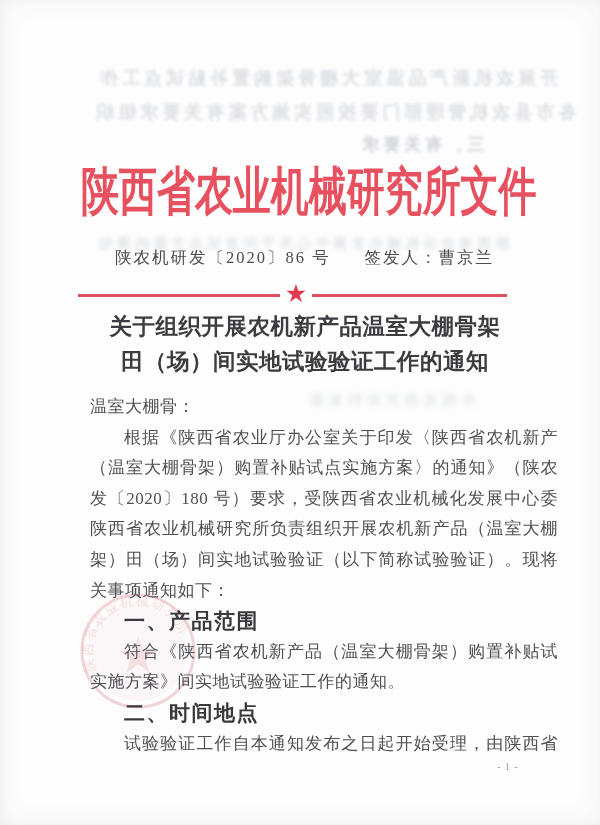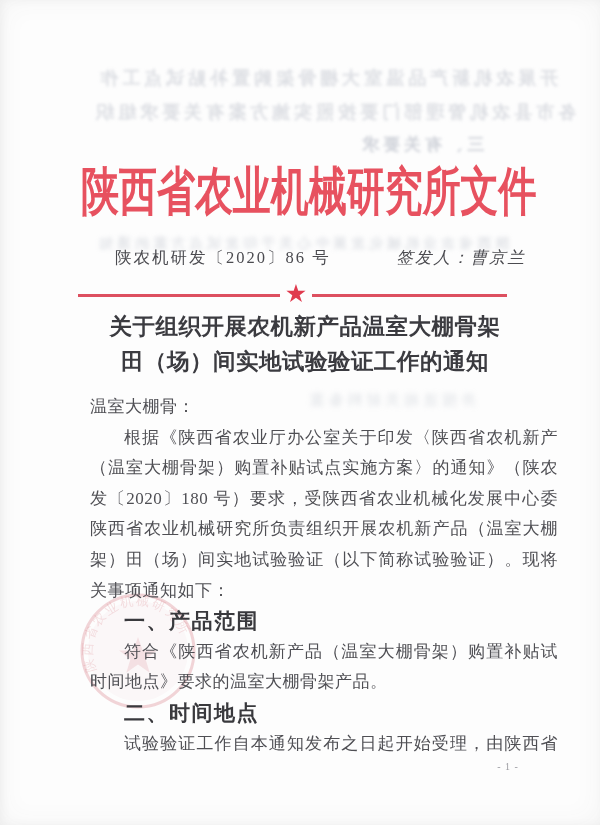--- a/index.html
+++ b/index.html
@@ -30,21 +30,21 @@
     color:#e7515f; transform:scaleX(0.73); transform-origin:center;
     white-space:nowrap;
   }
 
   .doc-meta {
     position:absolute; top:247px; left:90px; width:468px;
     display:flex; justify-content:space-between;
     font-size:16.5px; color:#4b4b50; letter-spacing:2px;
   }
   .doc-meta .num { padding-left:25px; }
-  .doc-meta .issuer { margin-right:32px;font-style:italic; }
+  .doc-meta .issuer { margin-right:64px; }
 
   
   .rule {
     position:absolute; top:292px; left:78px; width:429px; height:6px;
     display:flex; align-items:center;
   }
   .rule .seg { height:3px; background:#dd5060; }
   .rule .seg.left  { width:202px; }
   .rule .seg.right { flex:1; }
   .rule .star {
@@ -126,20 +126,20 @@
   <div class="body-col">
     <div class="line">温室大棚骨：</div>
     <div class="line just ind">根据《陕西省农业厅办公室关于印发〈陕西省农机新产品</div>
     <div class="line just">（温室大棚骨架）购置补贴试点实施方案〉的通知》（陕农办</div>
     <div class="line just">发〔2020〕180 号）要求，受陕西省农业机械化发展中心委托，</div>
     <div class="line just">陕西省农业机械研究所负责组织开展农机新产品（温室大棚骨</div>
     <div class="line just">架）田（场）间实地试验验证（以下简称试验验证）。现将有</div>
     <div class="line">关事项通知如下：</div>
     <div class="line head ind">一、产品范围</div>
     <div class="line just ind">符合《陕西省农机新产品（温室大棚骨架）购置补贴试点</div>
-    <div class="line">时间地点》要求的温室大棚骨架产品。</div>
+    <div class="line">实施方案》间实地试验验证工作的通知。</div>
     <div class="line head ind">二、时间地点</div>
     <div class="line just ind">试验验证工作自本通知发布之日起开始受理，由陕西省农</div>
   </div>
 
   <div class="page-num">- 1 -</div>
 
 </div>
 
 </body></html>

